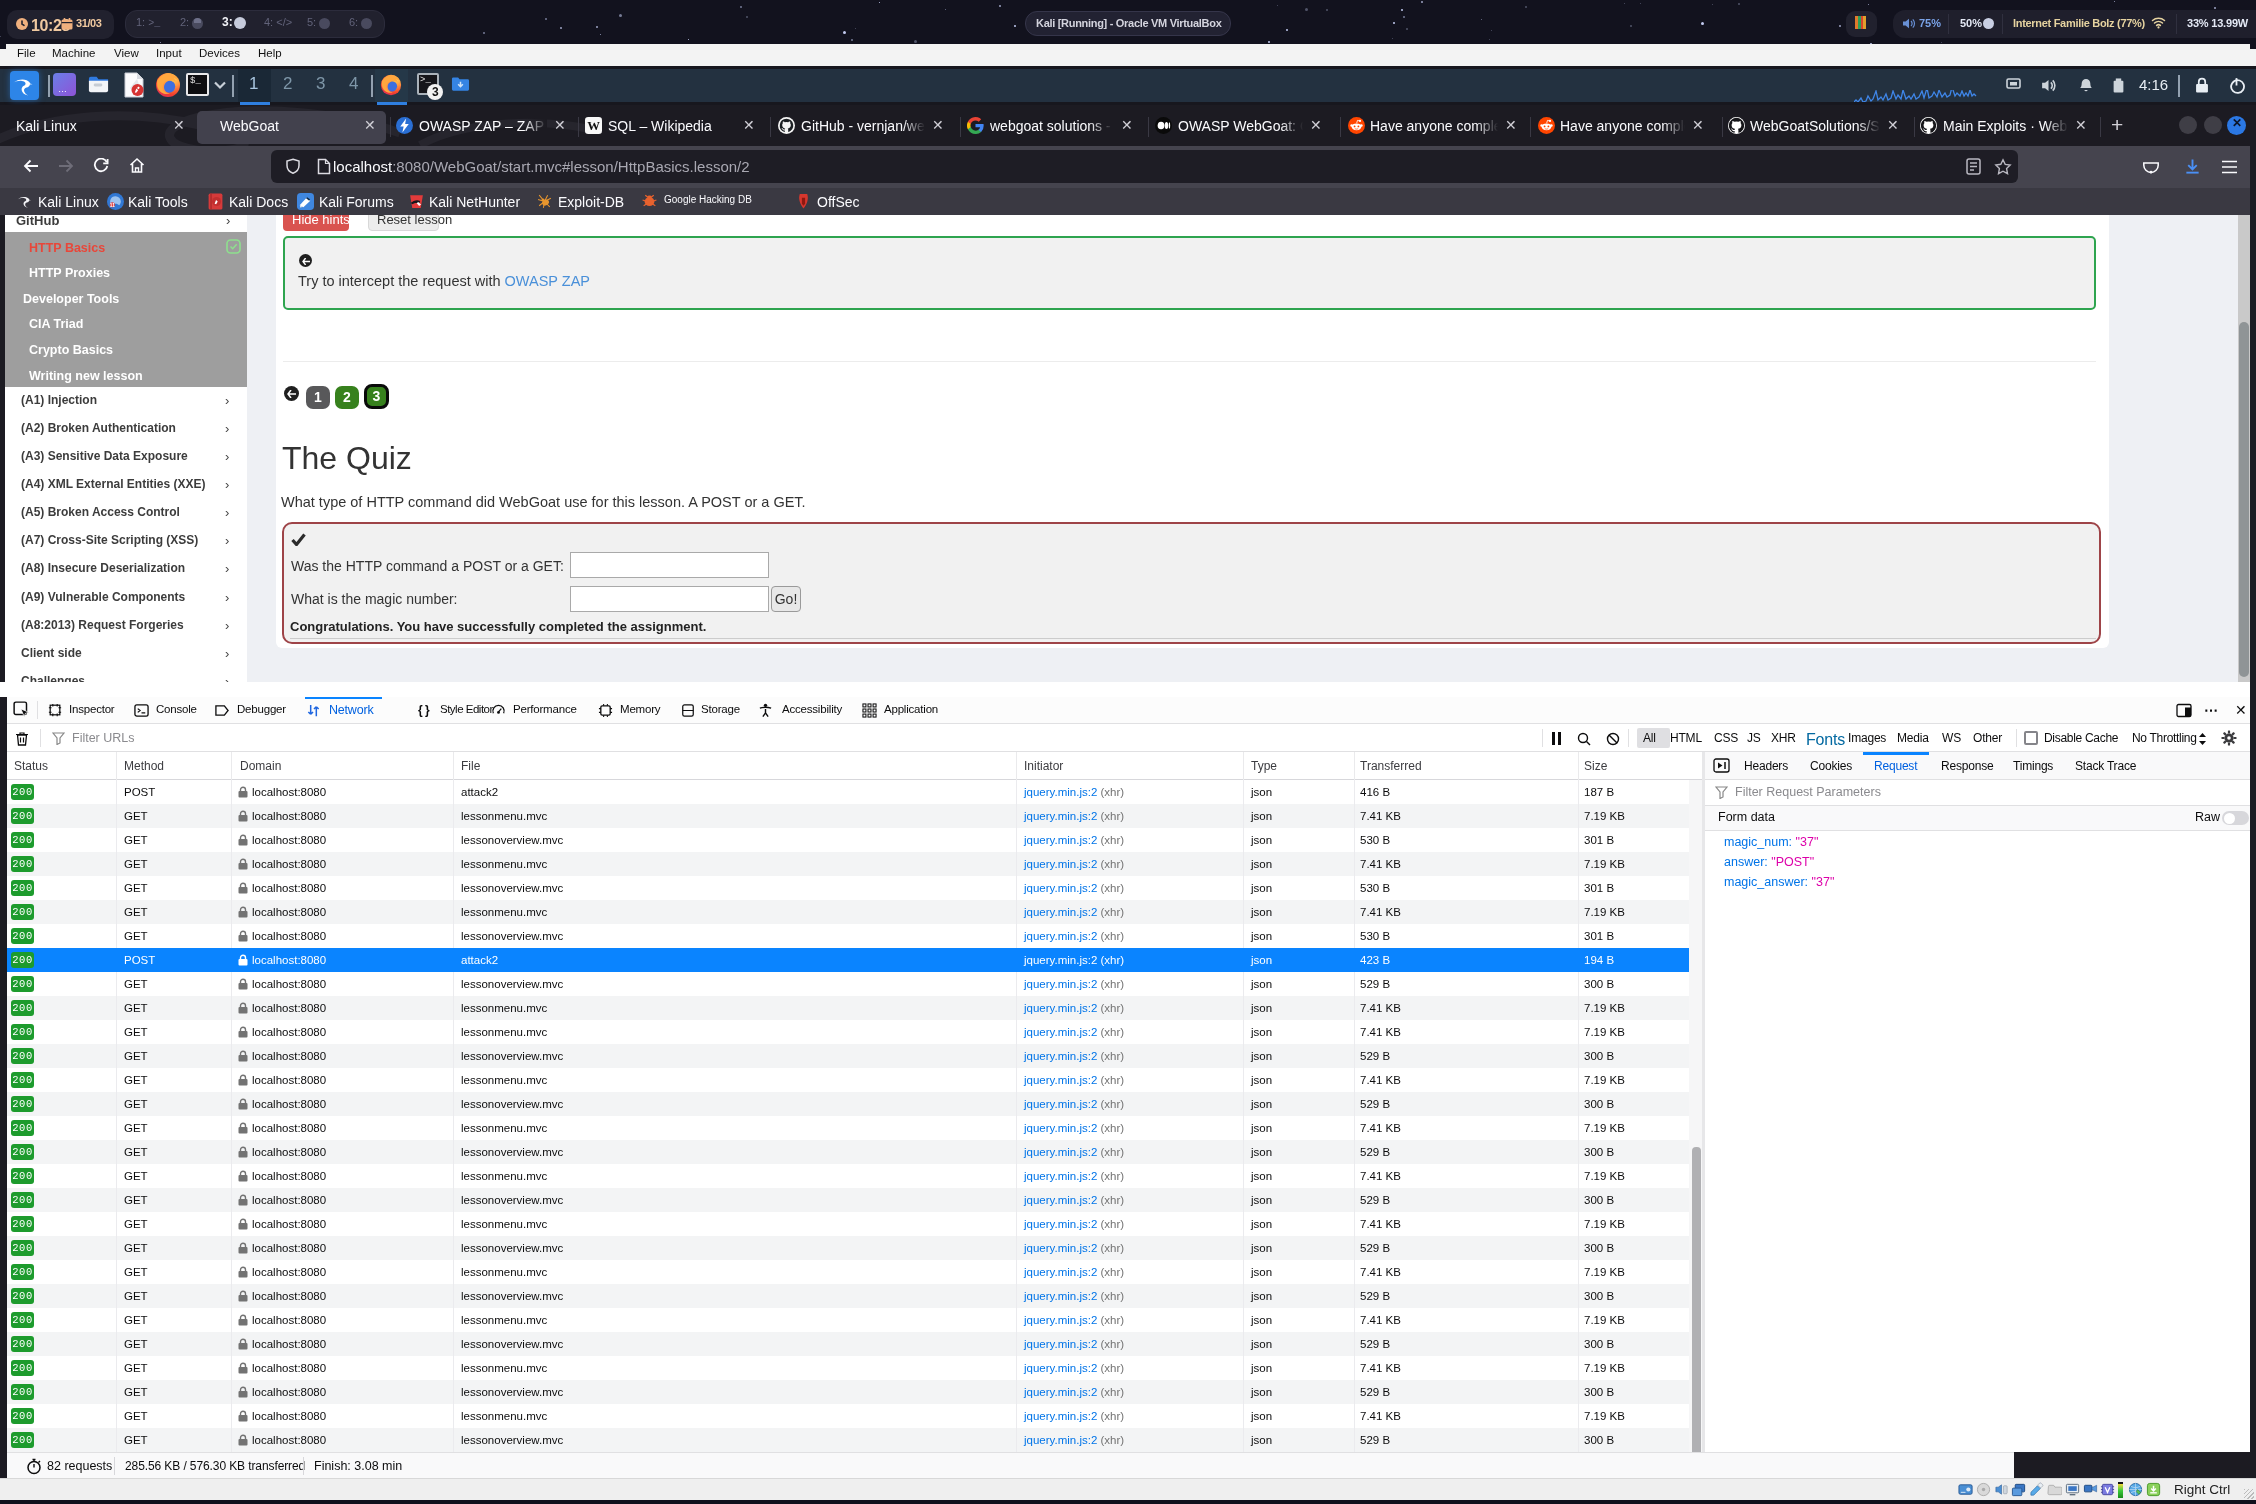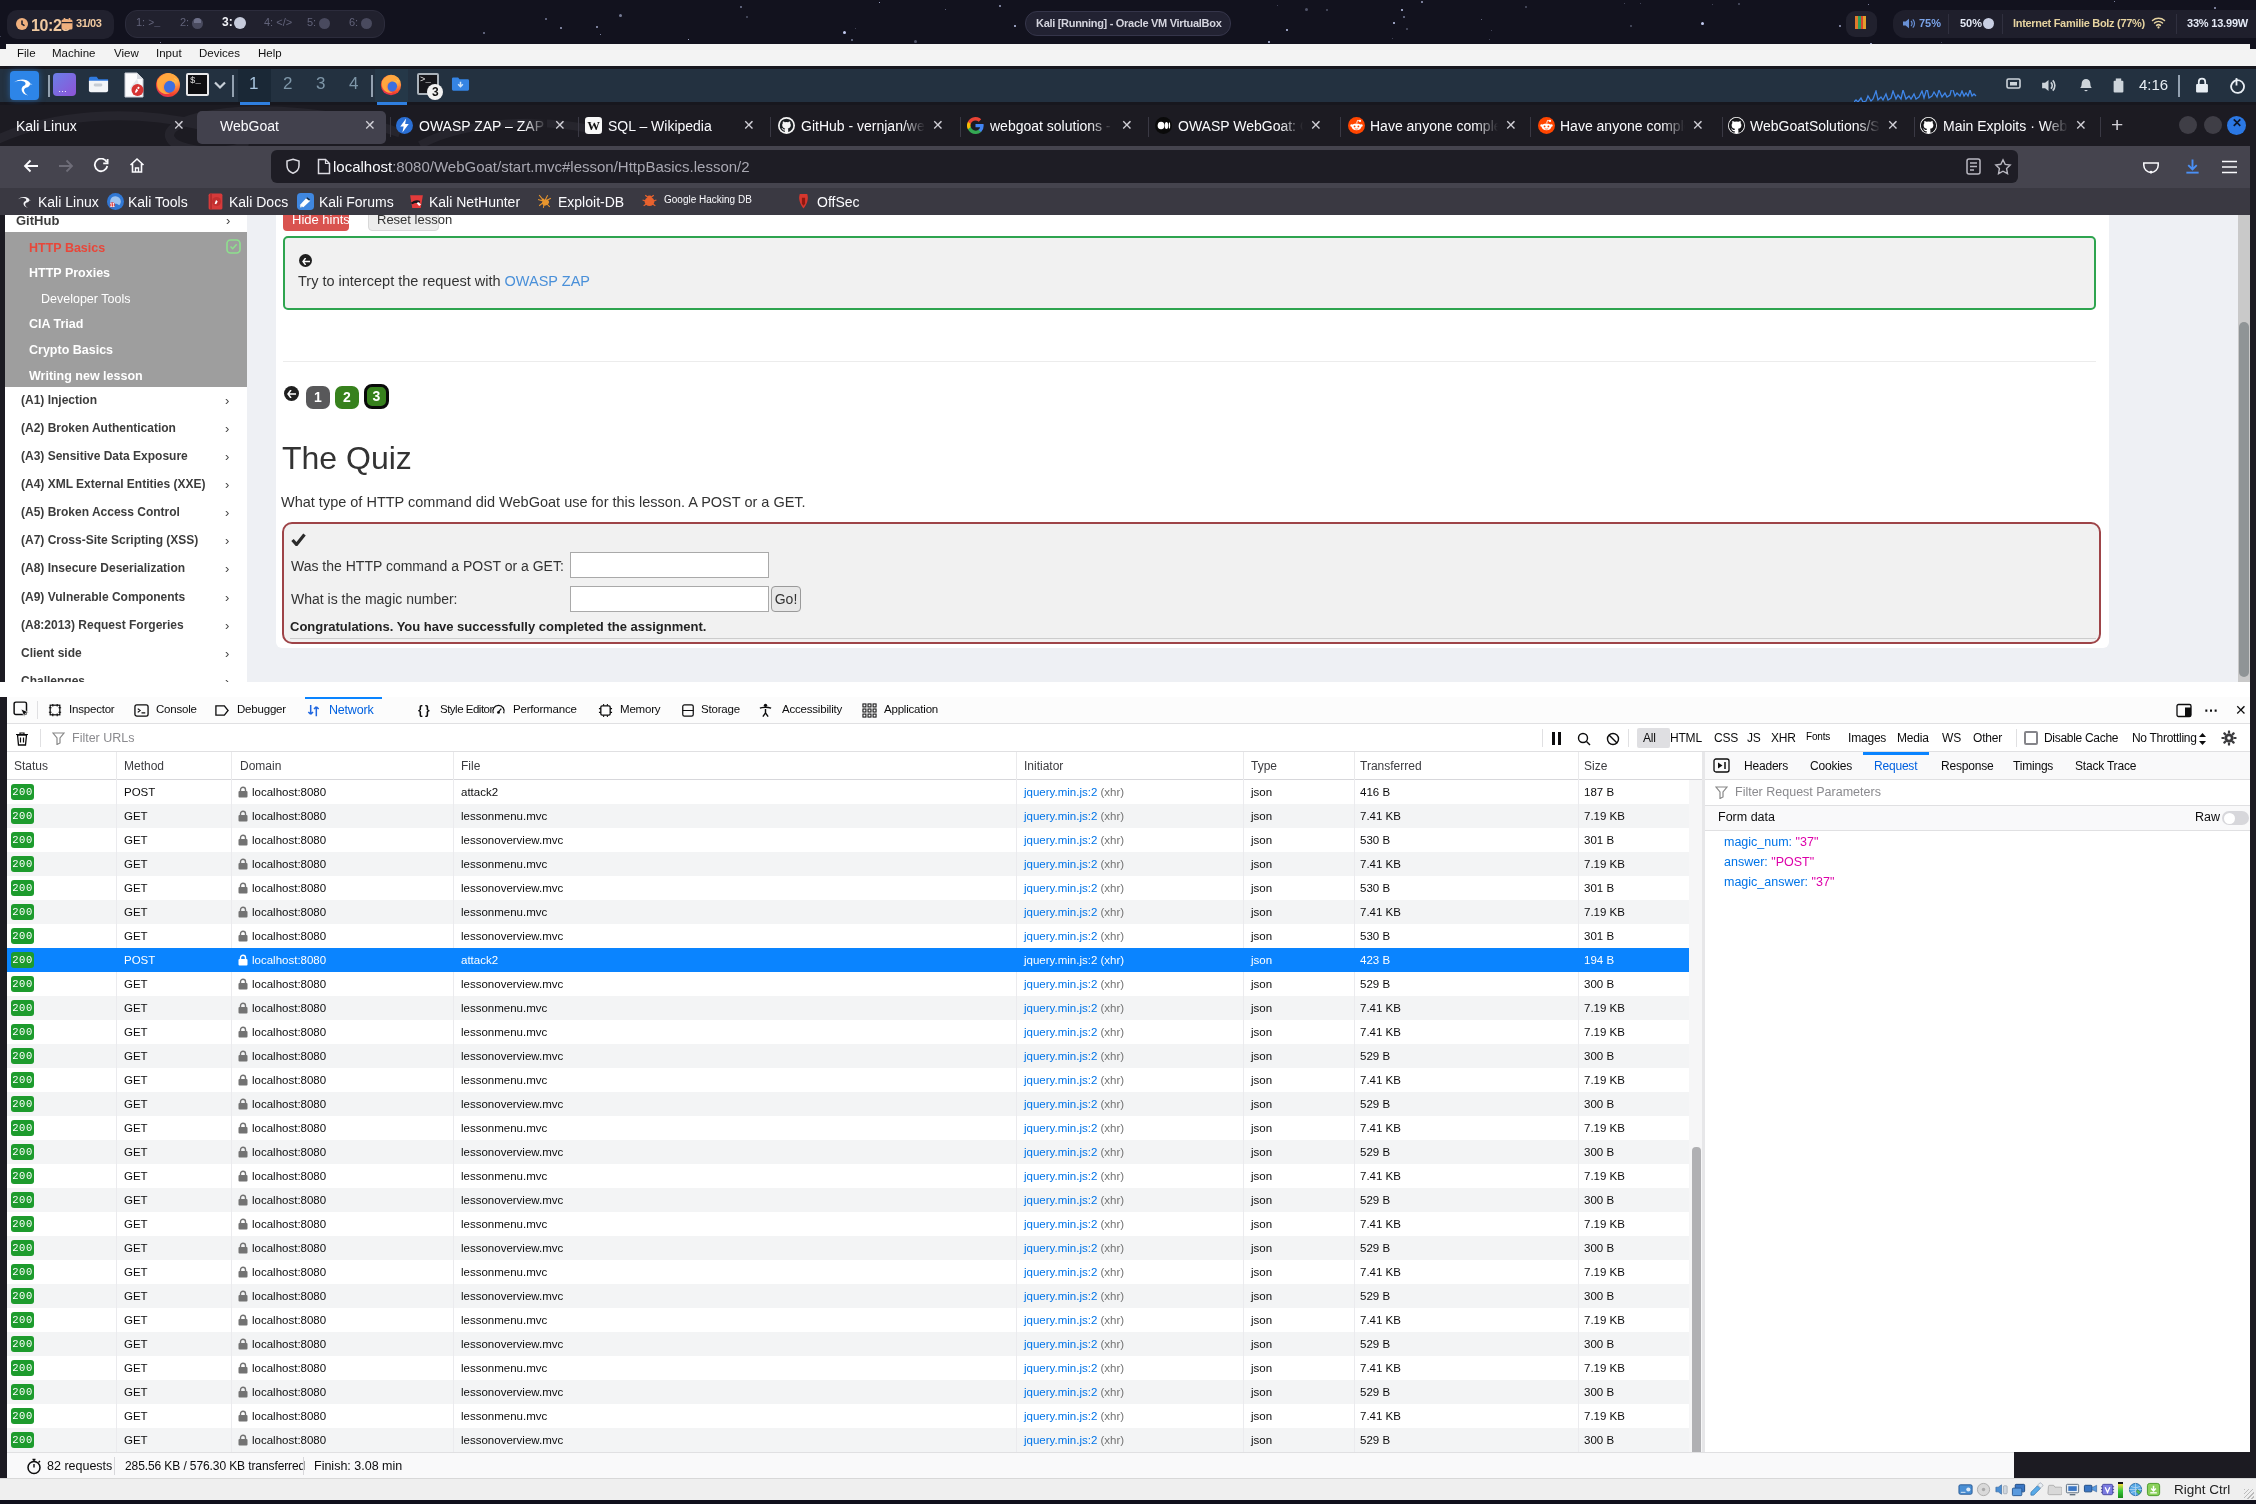--- a/index.html
+++ b/index.html
@@ -441,21 +441,21 @@
   <div class="abs" style="left:5px;top:0;width:242px;height:467px;background:#fff"></div>
   <div class="abs nw" style="left:16px;top:-2px;font-size:13px;font-weight:bold;color:#3c3c3c">GitHub</div>
   <div class="abs" style="left:226px;top:-2px;font-size:13px;color:#444">›</div>
   <div class="abs" style="left:5px;top:16.5px;width:242px;height:155px;background:#9e9e9e"></div>
   <div class="abs nw" style="left:29px;top:26px;font-size:12.5px;font-weight:bold;color:#e8473a">HTTP Basics</div>
   <svg class="abs" style="left:226px;top:24px" width="15" height="15" viewBox="0 0 15 15">
       <rect x="1" y="1" width="13" height="13" rx="3.5" fill="none" stroke="#8ee08e" stroke-width="1.6"></rect>
       <path d="M4.5 7.5l2.2 2.2 4-4.5" stroke="#8ee08e" stroke-width="1.6" fill="none"></path>
     </svg>
   <div class="abs nw" style="left:29px;top:51px;font-size:12.5px;font-weight:bold;color:#fff">HTTP Proxies</div>
-    <div class="abs nw" style="left:41px;top:77px;font-size:12.5px;font-weight:normal;color:#fff">Developer Tools</div>
+    <div class="abs nw" style="left:23px;top:77px;font-size:12.5px;font-weight:bold;color:#fff">Developer Tools</div>
     <div class="abs nw" style="left:29px;top:102px;font-size:12.5px;font-weight:bold;color:#fff">CIA Triad</div>
     <div class="abs nw" style="left:29px;top:128px;font-size:12.5px;font-weight:bold;color:#fff">Crypto Basics</div>
     <div class="abs nw" style="left:29px;top:154px;font-size:12.5px;font-weight:bold;color:#fff">Writing new lesson</div>
   <div class="abs nw" style="left:21px;top:178px;font-size:12px;font-weight:bold;color:#3c3c3c">(A1) Injection</div>
     <div class="abs" style="left:225px;top:178px;font-size:13px;color:#444">›</div>
     <div class="abs nw" style="left:21px;top:206px;font-size:12px;font-weight:bold;color:#3c3c3c">(A2) Broken Authentication</div>
     <div class="abs" style="left:225px;top:206px;font-size:13px;color:#444">›</div>
     <div class="abs nw" style="left:21px;top:234px;font-size:12px;font-weight:bold;color:#3c3c3c">(A3) Sensitive Data Exposure</div>
     <div class="abs" style="left:225px;top:234px;font-size:13px;color:#444">›</div>
     <div class="abs nw" style="left:21px;top:262px;font-size:12px;font-weight:bold;color:#3c3c3c">(A4) XML External Entities (XXE)</div>
@@ -611,21 +611,21 @@
       <circle cx="7" cy="7" r="5.5" fill="none" stroke="#0c0c0d" stroke-width="1.4"></circle>
       <path d="M3 3l8 8" stroke="#0c0c0d" stroke-width="1.4"></path>
     </svg>
 <div class="abs" style="left:1628px;top:5px;width:1px;height:18px;background:#e0e0e2"></div>
 <div class="abs" style="left:1637px;top:4px;background:#dfdfe2;border-radius:2px;width:33px;height:20px"></div>
     <div class="abs nw" style="left:1643px;top:6.5px;font-size:12px;letter-spacing:-0.2px;color:#0c0c0d">All</div>
     <div class="abs nw" style="left:1670px;top:6.5px;font-size:12px;letter-spacing:-0.2px;color:#0c0c0d">HTML</div>
     <div class="abs nw" style="left:1714px;top:6.5px;font-size:12px;letter-spacing:-0.2px;color:#0c0c0d">CSS</div>
     <div class="abs nw" style="left:1747px;top:6.5px;font-size:12px;letter-spacing:-0.2px;color:#0c0c0d">JS</div>
     <div class="abs nw" style="left:1771px;top:6.5px;font-size:12px;letter-spacing:-0.2px;color:#0c0c0d">XHR</div>
-    <div class="abs nw" style="left:1806px;top:6.5px;font-size:10px;letter-spacing:-0.2px;color:#000000">Fonts</div>
+    <div class="abs nw" style="left:1806px;top:6.5px;font-size:16px;letter-spacing:-0.2px;color:#0369a1">Fonts</div>
     <div class="abs nw" style="left:1848px;top:6.5px;font-size:12px;letter-spacing:-0.2px;color:#0c0c0d">Images</div>
     <div class="abs nw" style="left:1897px;top:6.5px;font-size:12px;letter-spacing:-0.2px;color:#0c0c0d">Media</div>
     <div class="abs nw" style="left:1942px;top:6.5px;font-size:12px;letter-spacing:-0.2px;color:#0c0c0d">WS</div>
     <div class="abs nw" style="left:1973px;top:6.5px;font-size:12px;letter-spacing:-0.2px;color:#0c0c0d">Other</div>
 <div class="abs" style="left:2016px;top:5px;width:1px;height:18px;background:#e0e0e2"></div>
 <div class="abs" style="left:2024px;top:7px;width:14px;height:14px;border:2px solid #85858a;border-radius:2px;background:#fff"></div>
 <div class="abs nw" style="left:2044px;top:6.5px;font-size:12px;letter-spacing:-0.3px;color:#0c0c0d">Disable Cache</div>
 <div class="abs nw" style="left:2132px;top:6.5px;font-size:12px;letter-spacing:-0.3px;color:#0c0c0d">No Throttling</div>
 <svg class="abs" style="left:2198px;top:9px" width="9" height="12" viewBox="0 0 9 12">
       <path d="M4.5 0L8 4H1zM4.5 12L1 8h7z" fill="#0c0c0d"></path>

